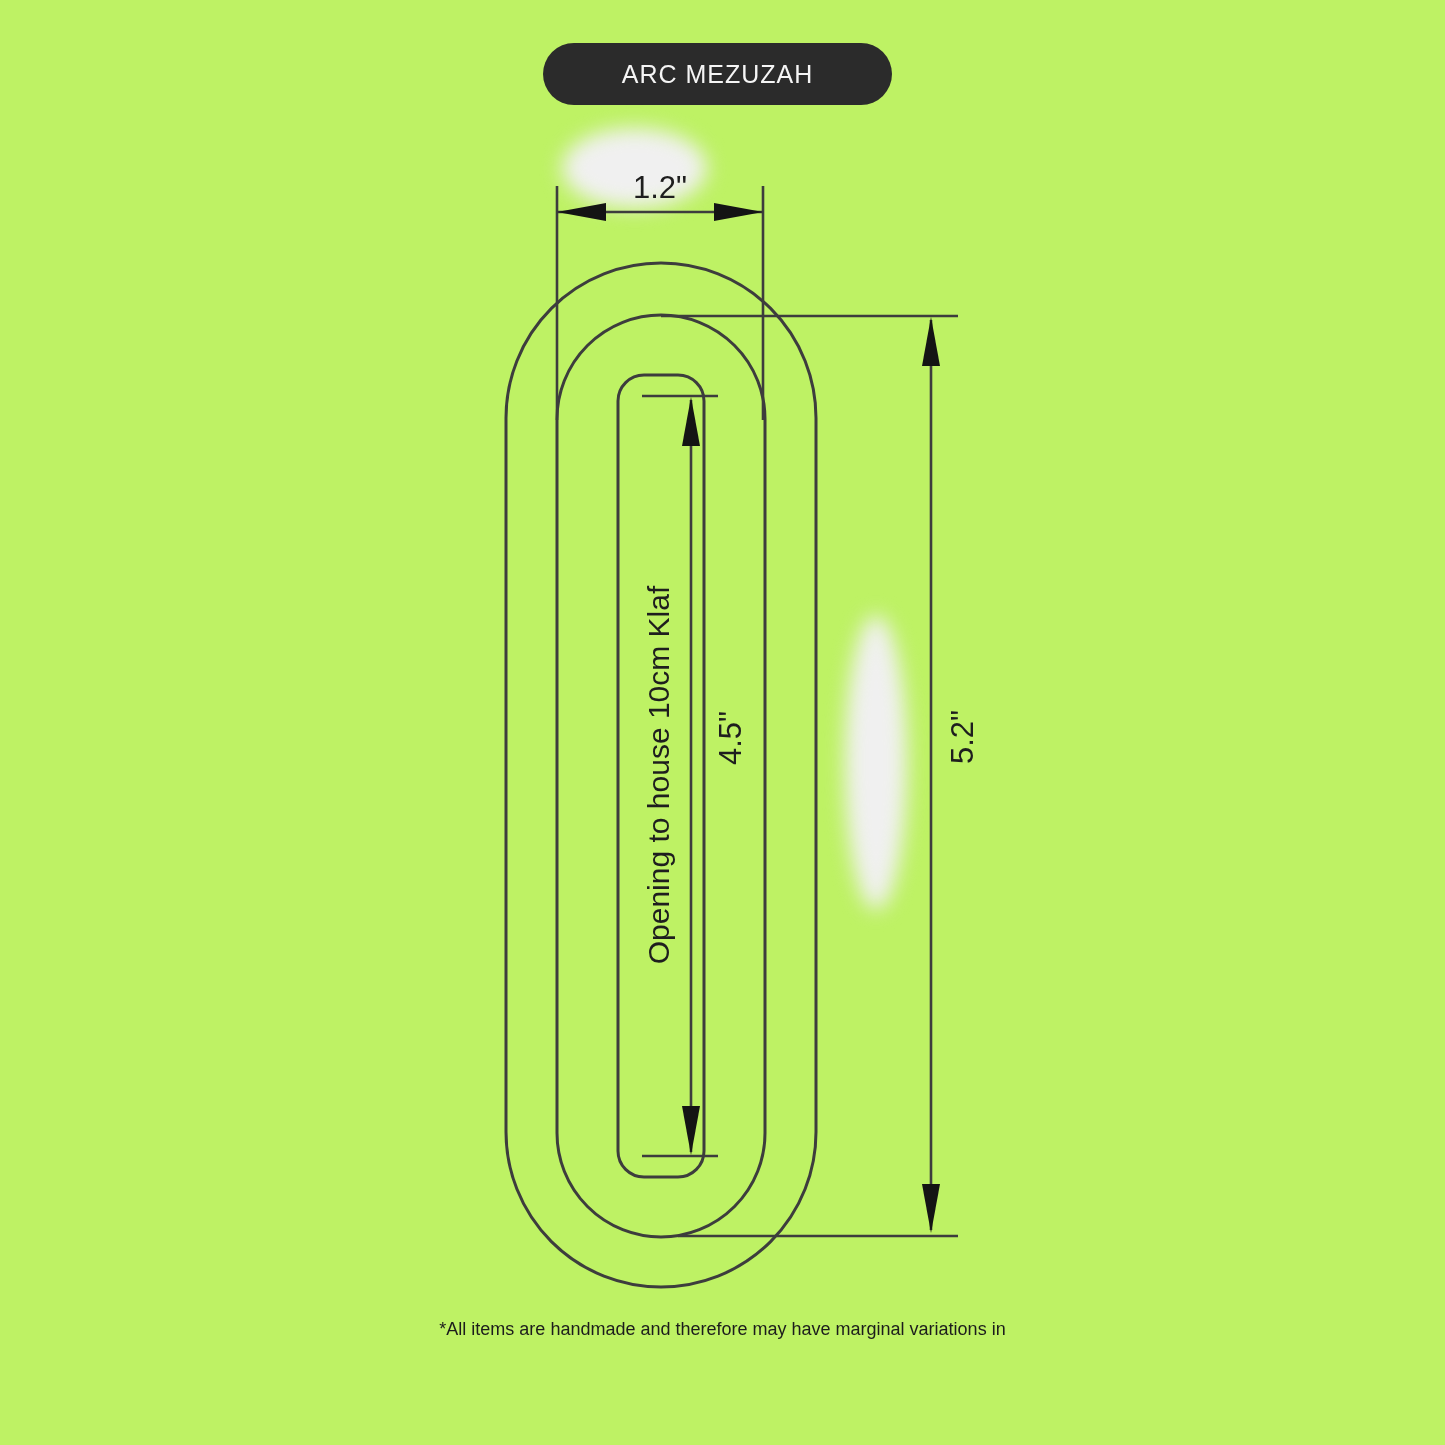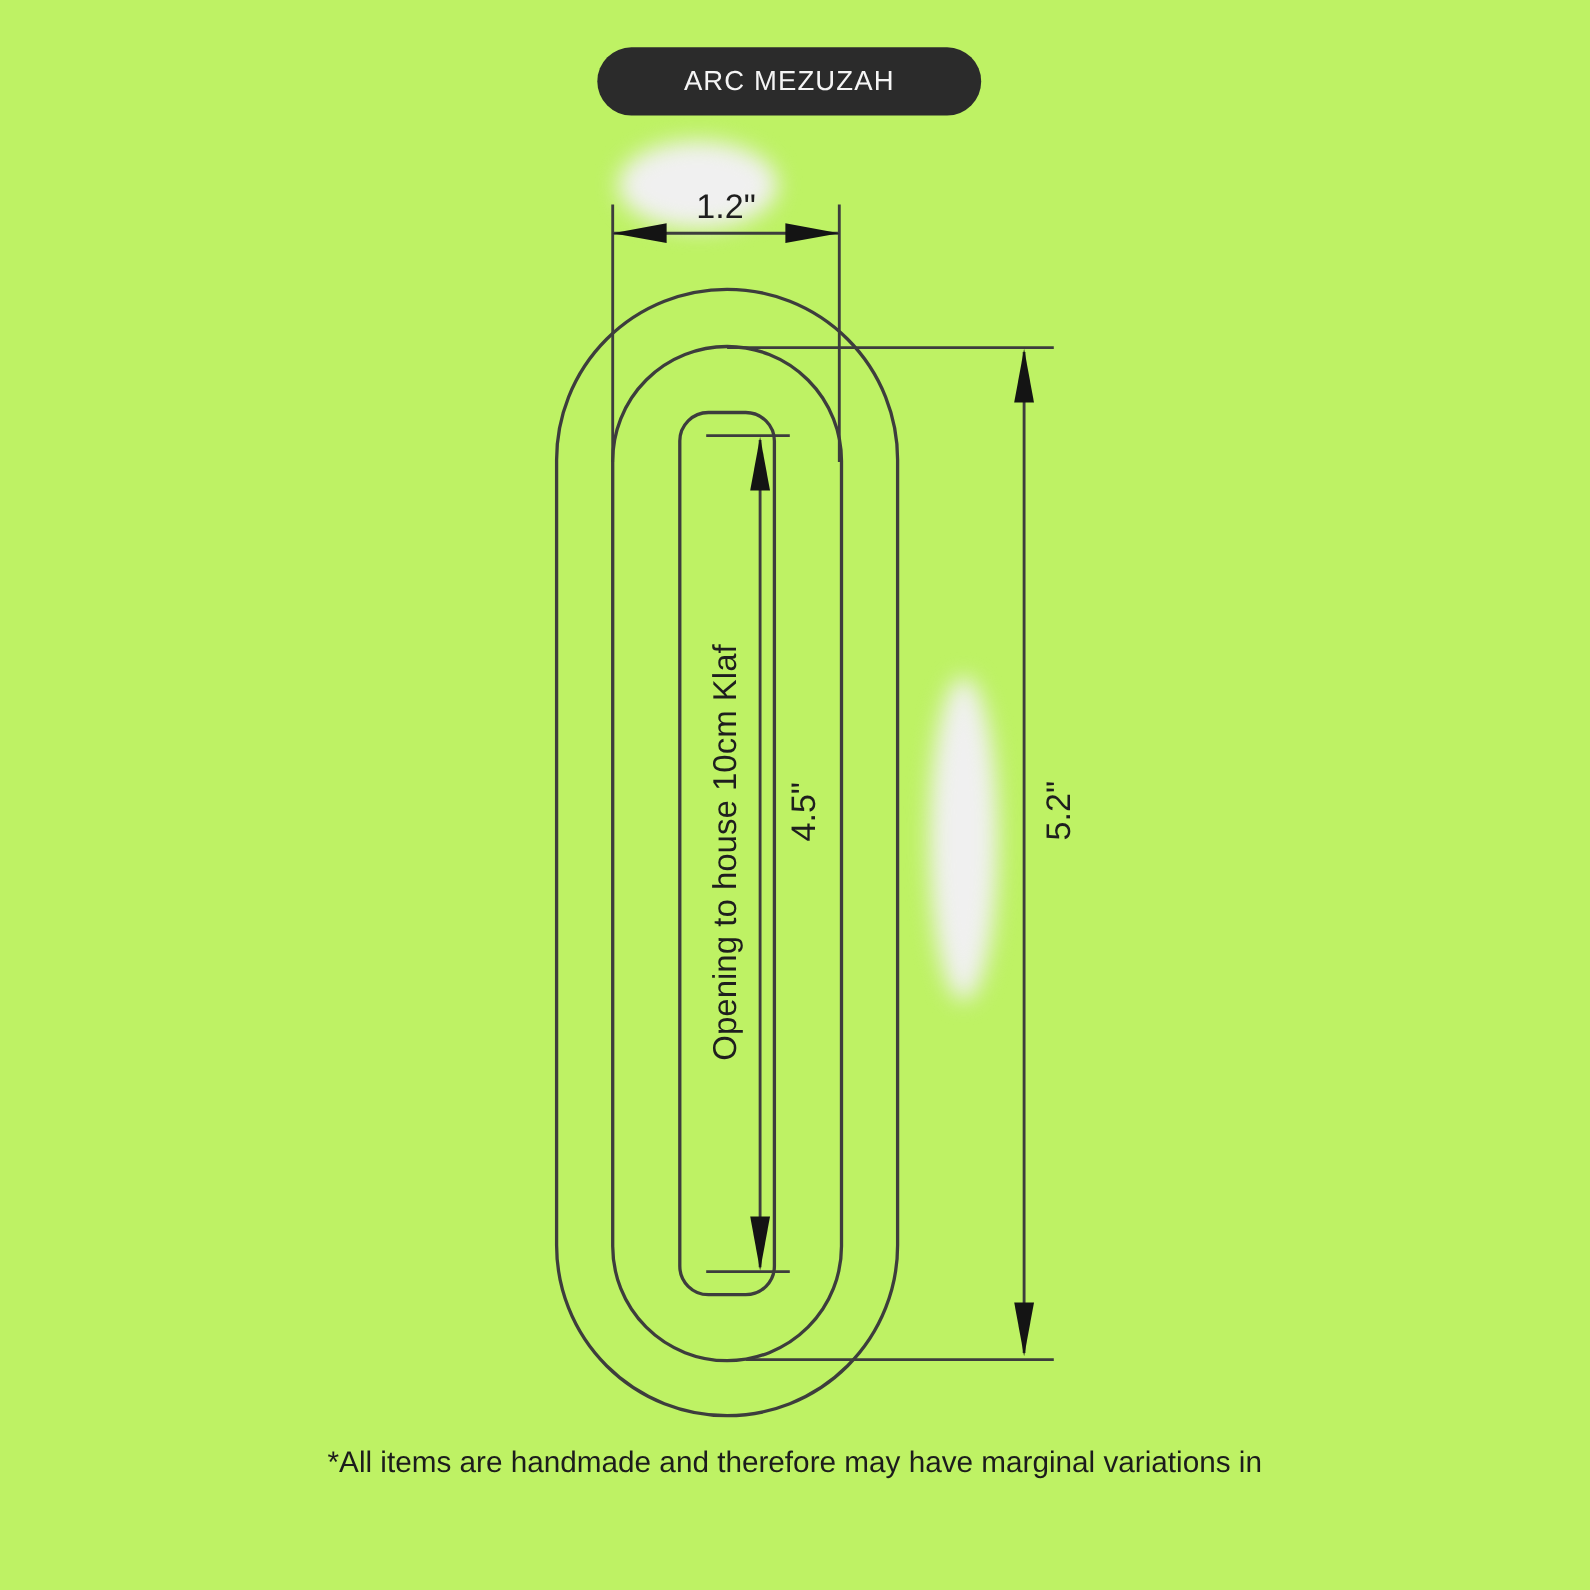--- a/index.html
+++ b/index.html
@@ -65,21 +65,21 @@
   }
   .smudge-top  { left: 562px; top: 128px; width: 145px; height: 80px; }
   .smudge-side { left: 845px; top: 615px; width: 62px;  height: 295px; }
   .footnote {
     position: absolute;
     left: 0;
     right: 0;
     top: 1308px;
     text-align: center;
     color: #1c1c1c;
-    font-size: 27px;
+    font-size: 18px;
     line-height: 43px;
   }
 </style>
 </head>
 <body>
 
 <div class="canvas">
 
   <div class="badge">
     <span>ARC MEZUZAH</span>

